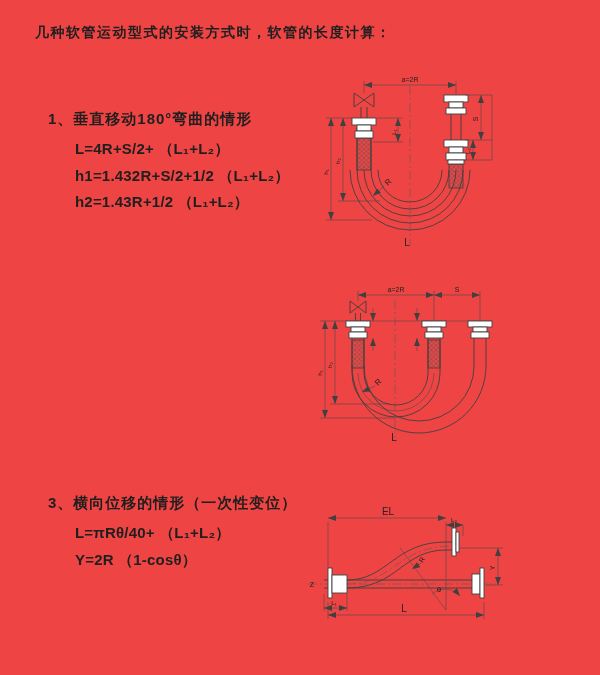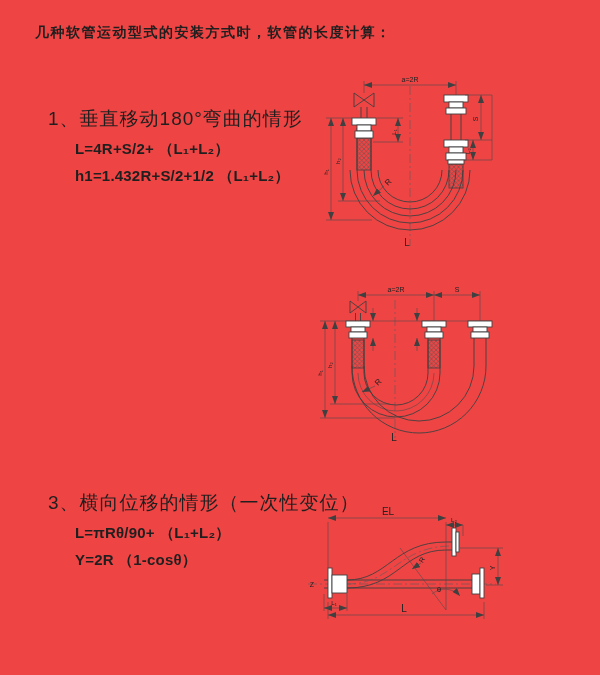--- a/index.html
+++ b/index.html
@@ -6,21 +6,21 @@
   .page{
     position:relative;width:600px;height:675px;background:#ef4444;
     font-family:"Liberation Sans","DejaVu Sans",sans-serif;color:#1f1f1f;
     overflow:hidden;
   }
   .title{
     position:absolute;left:35px;top:24px;
     font-size:14px;font-weight:700;letter-spacing:1.5px;
   }
   .sec{position:absolute;left:48px;}
-  .sec-heading{font-size:19px;font-weight:400;letter-spacing:1px;line-height:18px;margin-bottom:8px;}
+  .sec-heading{font-size:15px;font-weight:700;letter-spacing:1px;line-height:18px;margin-bottom:8px;}
   .formula{margin-left:27px;font-size:15px;font-weight:700;letter-spacing:.2px;line-height:26.5px;white-space:pre;}
   svg{position:absolute;}
   svg .ln{stroke:#404040;stroke-width:.9;fill:none;}
   svg .thin{stroke:#4a4a4a;stroke-width:.55;fill:none;}
   svg .dim{stroke:#4a4a4a;stroke-width:.6;fill:none;}
   svg .cl{stroke:#5a5a5a;stroke-width:.6;fill:none;stroke-dasharray:9 3 2 3;}
   svg .braid{fill:url(#braidpat);stroke:#404040;stroke-width:.8;}
   svg .blk{fill:#ffffff;stroke:#404040;stroke-width:.9;}
   svg text{fill:#222;font-family:"Liberation Sans","DejaVu Sans",sans-serif;}
   .t7{font-size:7px;} .t6{font-size:6.2px;} .t10{font-size:10px;} .t8{font-size:8px;}
@@ -43,26 +43,27 @@
       </marker>
     </defs>
   </svg>
 
   <div class="title">几种软管运动型式的安装方式时，软管的长度计算：</div>
 
   <div class="sec" style="top:110px">
     <div class="sec-heading">1、垂直移动180°弯曲的情形</div>
     <div class="formula">L=4R+S/2+ （L₁+L₂）</div>
     <div class="formula">h1=1.432R+S/2+1/2 （L₁+L₂）</div>
+    <div class="formula">h2=1.43R+1/2 （L₁+L₂）</div>
   </div>
 
 
   <div class="sec" style="top:494px">
     <div class="sec-heading">3、横向位移的情形（一次性变位）</div>
-    <div class="formula">L=πRθ/90+ （L₁+L₂）</div>
+    <div class="formula">L=πRθ/40+ （L₁+L₂）</div>
     <div class="formula">Y=2R （1-cosθ）</div>
   </div>
 
   <svg style="left:310px;top:68px" width="290" height="195" viewBox="0 0 290 195">
     <line class="cl" x1="100" y1="18" x2="100" y2="178"></line>
 
     <g>
       <rect class="braid" x="47" y="70" width="14" height="32"></rect>
       <rect class="braid" x="139" y="96" width="14" height="24"></rect>
     </g>

